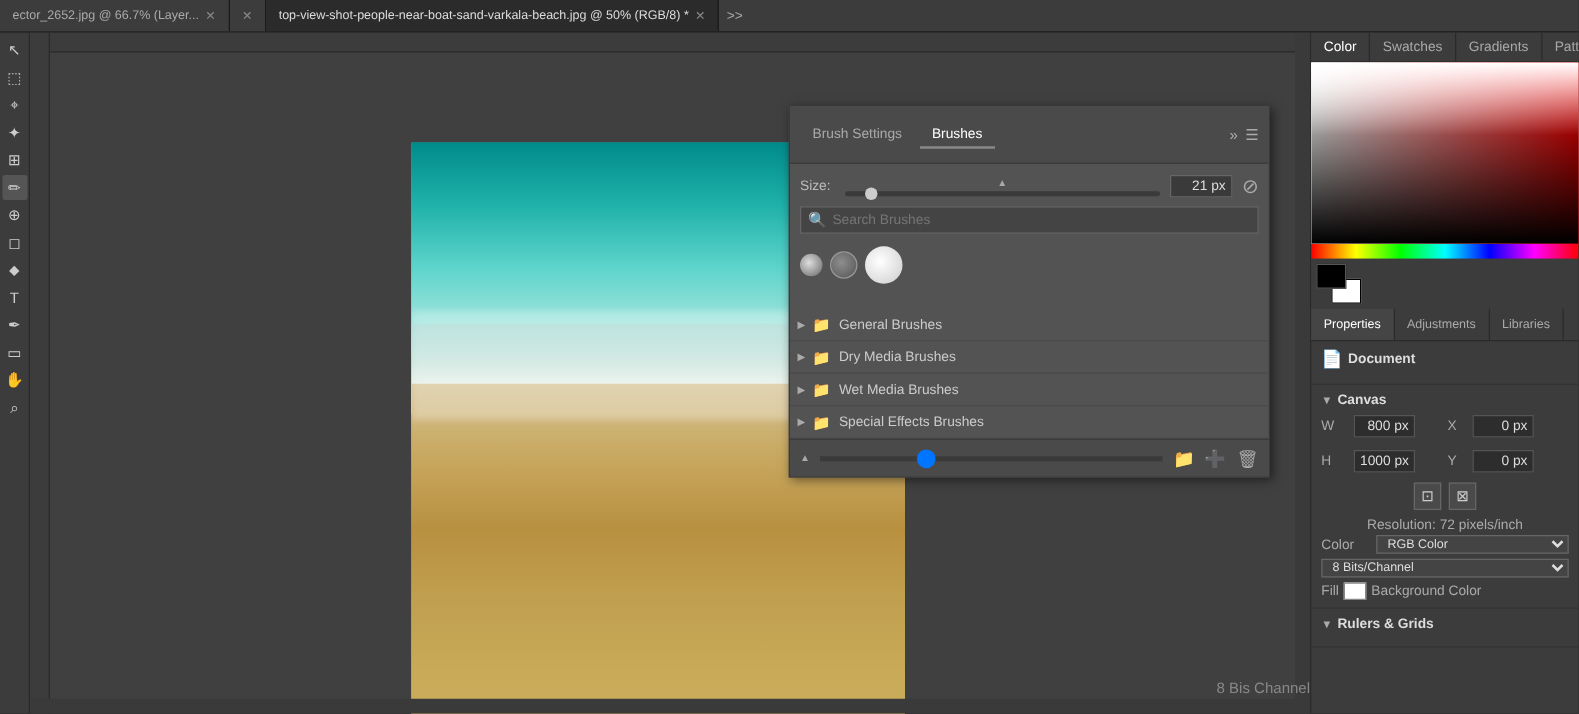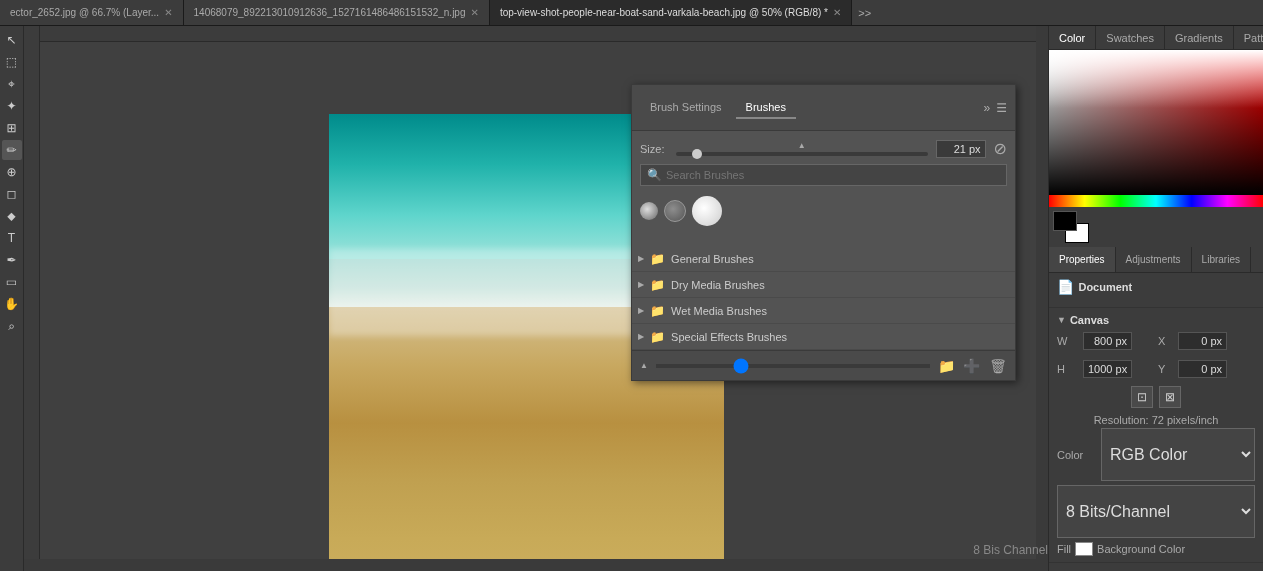--- a/index.html
+++ b/index.html
@@ -459,22 +459,22 @@
     .prop-mode-label {
       color: #aaa;
       font-size: 11px;
       width: 40px;
     }
     .prop-mode-select {
       flex: 1;
       background: #444;
       border: 1px solid #666;
       color: #ddd;
-      font-size: 16px;
-      padding: 16px 4px;
+      font-size: 10px;
+      padding: 0 4px;
       cursor: pointer;
     }
 
     .prop-fill-row {
       display: flex;
       align-items: center;
       gap: 4px;
       margin-top: 4px;
     }
     .fill-swatch {
@@ -553,21 +553,20 @@
   </style>
 </head>
 <body>
 
 <div class="tab-bar">
   <div class="tab">
     <span>ector_2652.jpg @ 66.7% (Layer...</span>
     <span class="tab-close">✕</span>
   </div>
   <div class="tab">
-    <span>14068079_892213010912636_1527161486486151532_n.jpg</span>
     <span class="tab-close">✕</span>
   </div>
   <div class="tab active">
     <span>top-view-shot-people-near-boat-sand-varkala-beach.jpg @ 50% (RGB/8) *</span>
     <span class="tab-close">✕</span>
   </div>
   <span class="tab-overflow">&gt;&gt;</span>
 </div>
 
 <div class="main-area">

